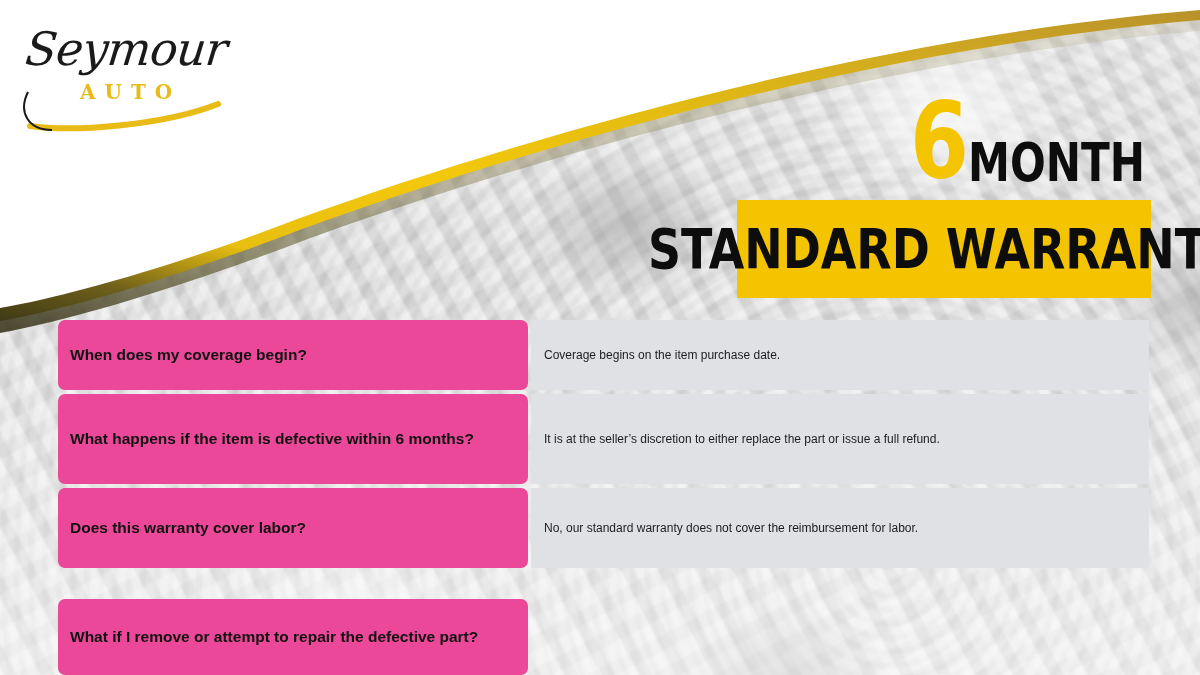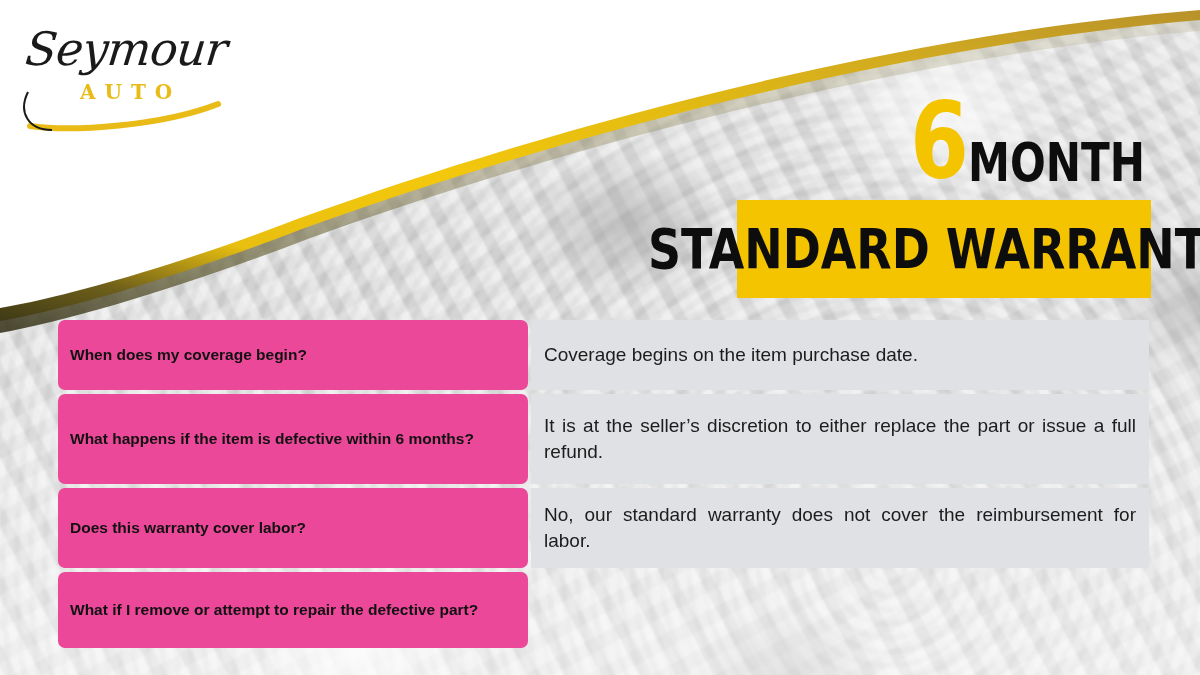--- a/index.html
+++ b/index.html
@@ -177,32 +177,32 @@
     padding: 12px 12px 12px 12px;
     display: flex;
     align-items: center;
     box-sizing: border-box;
     border-radius: 7px;
   }
   .faq-a {
     flex: 1 1 auto;
     background: #dfe1e5;
     color: #1c1c1c;
-    font-size: 19px;
+    font-size: 12px;
     line-height: 1.35;
     padding: 12px 13px 12px 13px;
     text-align: justify;
     display: flex;
     align-items: center;
     box-sizing: border-box;
   }
   .r1 .faq-q, .r1 .faq-a { height: 70px; }
   .r2 .faq-q, .r2 .faq-a { height: 90px; }
   .r3 .faq-q, .r3 .faq-a { height: 80px; }
-  .r4 .faq-q, .r4 .faq-a { height: 76px; }
+  .r4 .faq-q, .r4 .faq-a { height: 76px; margin-top: 27px; }
 </style>
 </head>
 <body>
 
 <div id="slide">
 
   <div class="bg-photo">
     <div class="tex"></div>
     <div class="veil"></div>
   </div>

